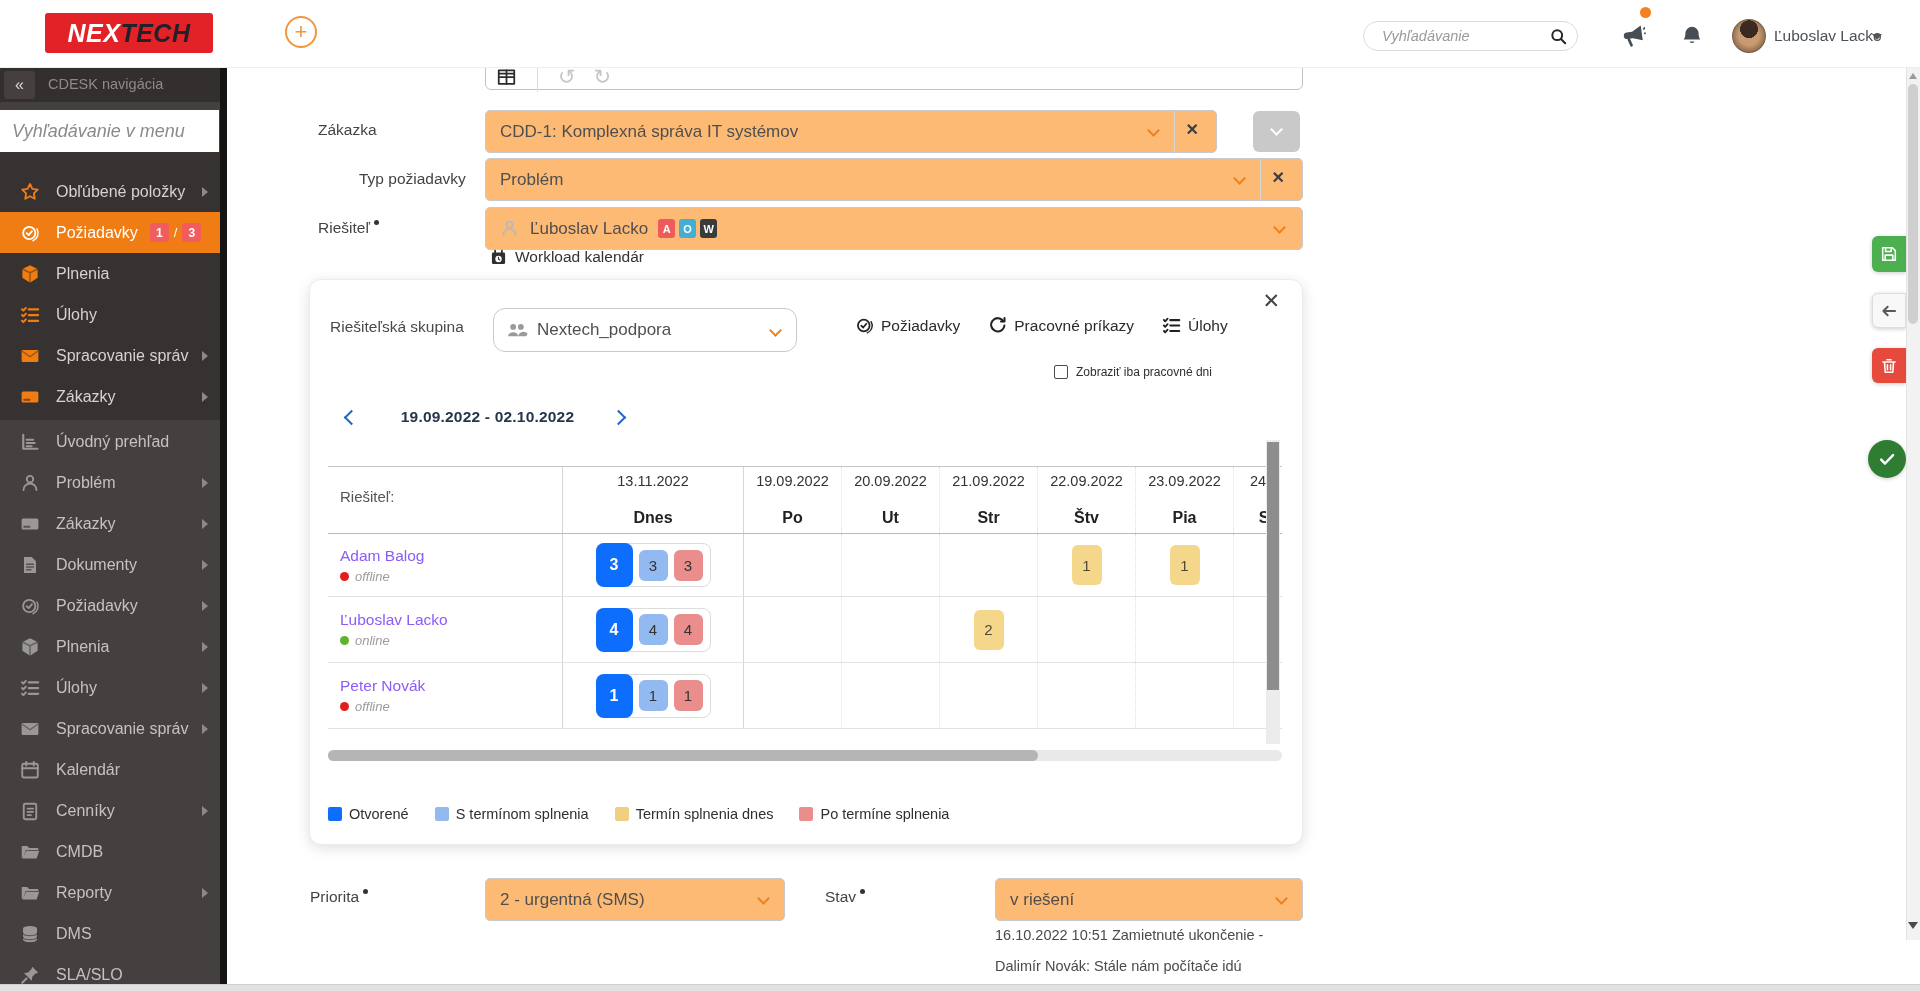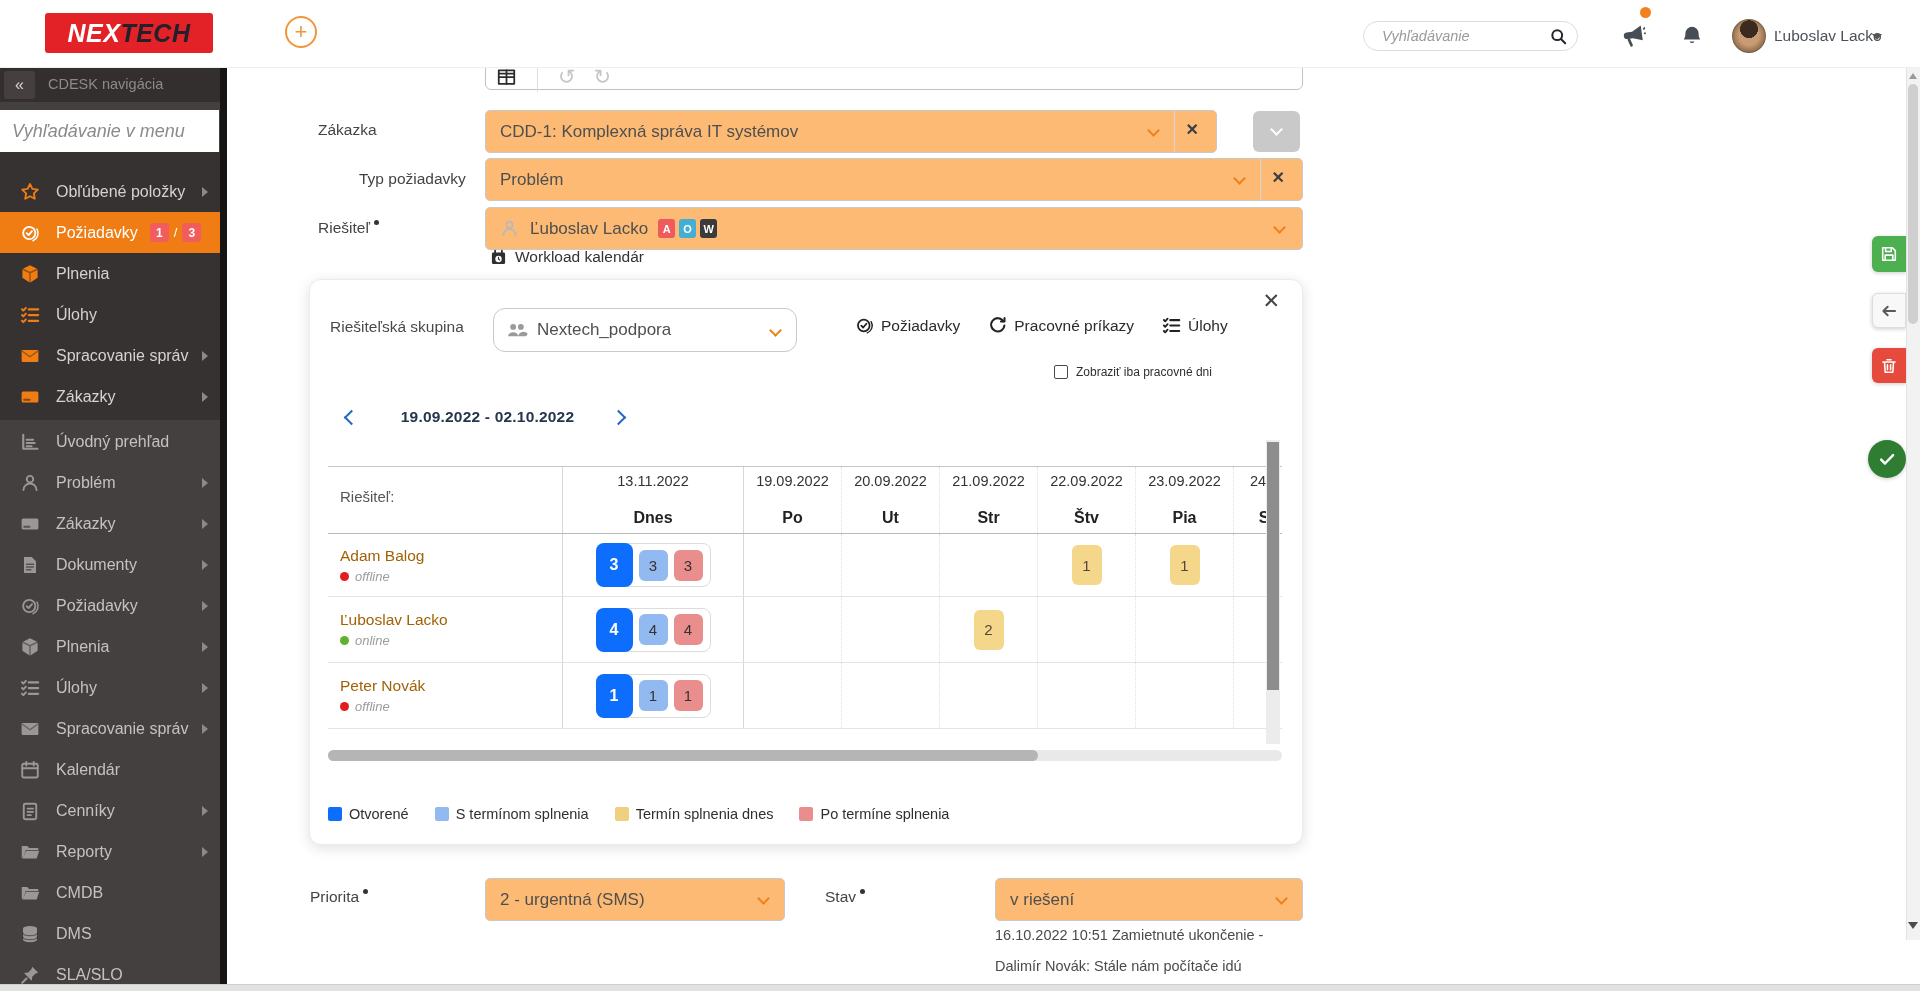--- a/index.html
+++ b/index.html
@@ -102,21 +102,21 @@
   .wl-hday{font-size:16px;font-weight:bold;color:#222;}
   .wl-corner{justify-content:flex-end;align-items:flex-start;padding:0 0 8px 12px;}
   .wl-corner .wl-hdate{font-size:15px;color:#555;}
   .wl-row{display:flex;height:66px;border-bottom:1px solid #e3e3e3;width:966px;}
   .wl-row:first-child{height:63px;}
   .wl-cell{flex:none;display:flex;align-items:center;justify-content:center;}
   .c-name{width:235px;border-right:1px solid #d6d6d6;flex-direction:column;align-items:flex-start;justify-content:center;padding-left:12px;gap:4px;}
   .c-dnes{width:181px;border-right:1px solid #d6d6d6;}
   .c-day{width:98px;border-right:1px dotted #dfdfdf;}
   .c-part{width:60px;}
-  .wl-name{font-size:15.5px;color:#a16207;}
+  .wl-name{font-size:15.5px;color:#8b5cf6;}
   .wl-presence{display:flex;align-items:center;gap:6px;}
   .p-dot{width:9px;height:9px;border-radius:50%;}
   .p-dot.offline{background:#e11d1d;} .p-dot.online{background:#5fb32c;}
   .p-txt{font-size:13px;font-style:italic;color:#9c9c9c;}
   .today-pill{display:inline-flex;align-items:center;gap:6px;background:#fff;border:1px solid #dcdcdc;border-radius:8px;height:44px;padding-right:7px;}
   .tp-open{width:37px;height:44px;margin:-1px 0 -1px -1px;border-radius:8px;color:#fff;font-size:16px;font-weight:bold;display:flex;align-items:center;justify-content:center;}
   .tp-small{width:29px;height:31px;border-radius:6px;color:#333;font-size:15px;display:flex;align-items:center;justify-content:center;}
   .due-badge{width:30px;height:40px;border-radius:6px;color:#50493a;font-size:15px;display:flex;align-items:center;justify-content:center;}
   .wl-vscroll{position:absolute;left:956px;top:160px;width:14px;height:304px;background:#ececec;}
   .wl-vscroll .thumb{position:absolute;left:1px;top:2px;width:12px;height:248px;background:#8d8d8d;}
@@ -326,29 +326,29 @@
               <path d="M6 6h4.5M6 8.6h4.5M6 11.2h2.8" stroke-width="1.4"></path>
             </svg></span>
           <span class="sb-label">Cenníky</span>
           <span class="sb-arrow"></span>
         </div>
         <div class="sb-item">
           <span class="ico sb-ico"><svg viewBox="0 0 16 16" fill="none" stroke="currentColor" stroke-width="1.5" stroke-linecap="round" stroke-linejoin="round">
               <path fill="currentColor" stroke="none" d="M1.4 3.2h4.4l1.5 1.6h7.3v1.6H4.6L2.6 12.6H1.4z"></path>
               <path fill="currentColor" stroke="none" d="M4.9 7h10.5l-2.1 6.2H2z"></path>
             </svg></span>
-          <span class="sb-label">Reporty</span>
-          <span class="sb-arrow"></span>
+          <span class="sb-label">CMDB</span>
         </div>
         <div class="sb-item">
           <span class="ico sb-ico"><svg viewBox="0 0 16 16" fill="none" stroke="currentColor" stroke-width="1.5" stroke-linecap="round" stroke-linejoin="round">
               <path fill="currentColor" stroke="none" d="M1.4 3.2h4.4l1.5 1.6h7.3v1.6H4.6L2.6 12.6H1.4z"></path>
               <path fill="currentColor" stroke="none" d="M4.9 7h10.5l-2.1 6.2H2z"></path>
             </svg></span>
-          <span class="sb-label">CMDB</span>
+          <span class="sb-label">Reporty</span>
+          <span class="sb-arrow"></span>
         </div>
         <div class="sb-item">
           <span class="ico sb-ico"><svg viewBox="0 0 16 16" fill="none" stroke="currentColor" stroke-width="1.5" stroke-linecap="round" stroke-linejoin="round">
               <ellipse cx="8" cy="3.6" rx="5.6" ry="2.1" fill="currentColor" stroke="none"></ellipse>
               <path fill="currentColor" stroke="none" d="M2.4 3.6h11.2v8.8c0 1.2-2.5 2.1-5.6 2.1s-5.6-.9-5.6-2.1z"></path>
               <path d="M2.4 7.2c0 1.2 2.5 2.1 5.6 2.1s5.6-.9 5.6-2.1M2.4 10.4c0 1.2 2.5 2.1 5.6 2.1s5.6-.9 5.6-2.1" stroke="rgba(0,0,0,.4)" stroke-width="1"></path>
             </svg></span>
           <span class="sb-label">DMS</span>
         </div>
         <div class="sb-item">

